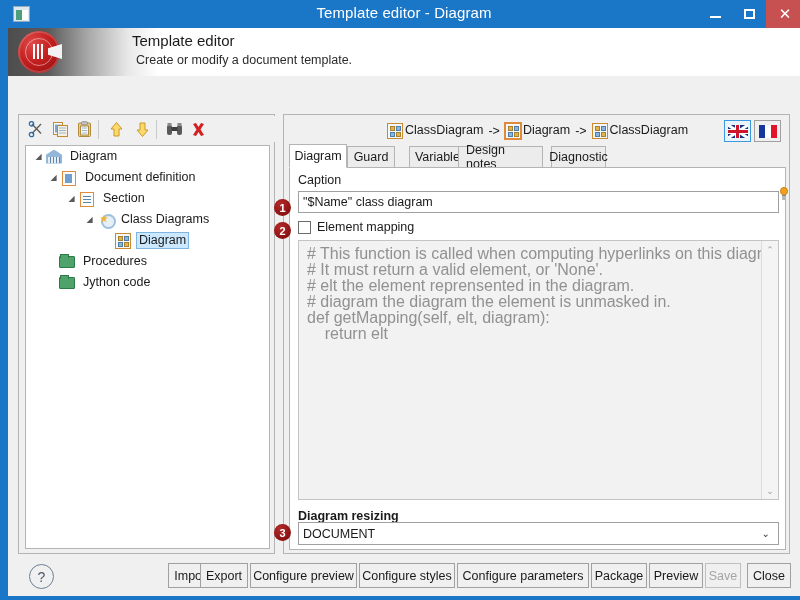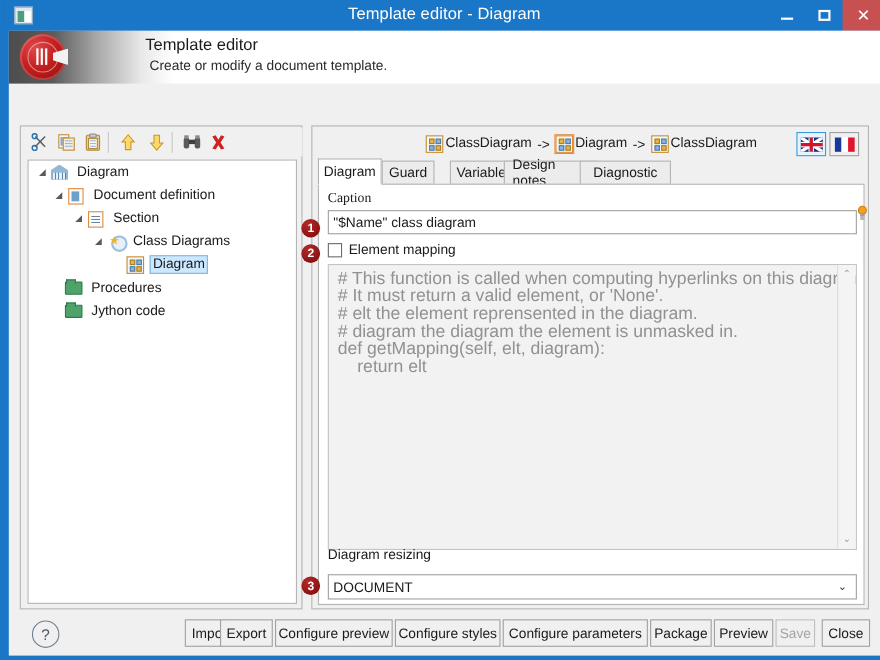--- a/index.html
+++ b/index.html
@@ -252,21 +252,21 @@
   }
   #tabpanel {
     position: absolute; left: 5px; top: 52px; width: 497px; height: 383px;
     background: #ffffff; border: 1px solid #b4b4b4;
   }
 
   
   .form-label {
     position: absolute; font-size: 12.5px; color: #1a1a1a;
   }
-  #lbl-caption { left: 8px; top: 5px; font-family: Liberation Serif, serif; }
+  #lbl-caption { left: 8px; top: 5px; }
   #caption-input {
     position: absolute; left: 8px; top: 23px; width: 481px; height: 22px;
     background: #ffffff; border: 1px solid #a0a0a0;
     font-size: 12.5px; color: #1a1a1a;
     font-family: "Liberation Sans", sans-serif;
     padding: 0 4px;
   }
   #bulb-icon {
     position: absolute; left: 489px; top: 19px; width: 10px; height: 15px;
   }
@@ -304,21 +304,21 @@
     background: #f4f4f4; border-left: 1px solid #dcdcdc;
   }
   #code-scrollbar .sb-arrow {
     position: absolute; left: 0; width: 16px; height: 17px;
     display: flex; align-items: center; justify-content: center;
     color: #a0a0a0; font-size: 9px;
     font-family: "DejaVu Sans", sans-serif;
   }
   #code-scrollbar .sb-up { top: 0; }
   #code-scrollbar .sb-down { bottom: 0; }
-  #lbl-resizing { left: 8px; top: 329px; }
+  #lbl-resizing { left: 8px; top: 341px; font-weight: bold; }
   #resizing-select {
     position: absolute; left: 8px; top: 354px; width: 481px; height: 23px;
     background: #ffffff; border: 1px solid #a0a0a0;
     font-size: 12.5px; color: #1a1a1a;
     display: flex; align-items: center;
     padding: 0 4px;
   }
   #resizing-select .selval { flex: 1 1 auto; }
   #resizing-select .chev {
     color: #3a3a3a; font-size: 10px; padding-right: 4px;
@@ -576,21 +576,21 @@
         </div>
         <div class="tab" style="left:58px;width:48px">
           <span>Guard</span>
         </div>
         <div class="tab" style="left:120px;width:63px">
           <span>Variables</span>
         </div>
         <div class="tab" style="left:169px;width:85px">
           <span>Design notes</span>
         </div>
-        <div class="tab" style="left:238px;width:83px">
+        <div class="tab" style="left:262px;width:55px">
           <span>Diagnostic</span>
         </div>
       </div>
 
       <div id="tabpanel">
 
         <div class="form-label" id="lbl-caption">Caption</div>
         <input id="caption-input" type="text" value="&quot;$Name&quot; class diagram" style="">
         <div id="bulb-icon">
           <span class="glass"></span>

